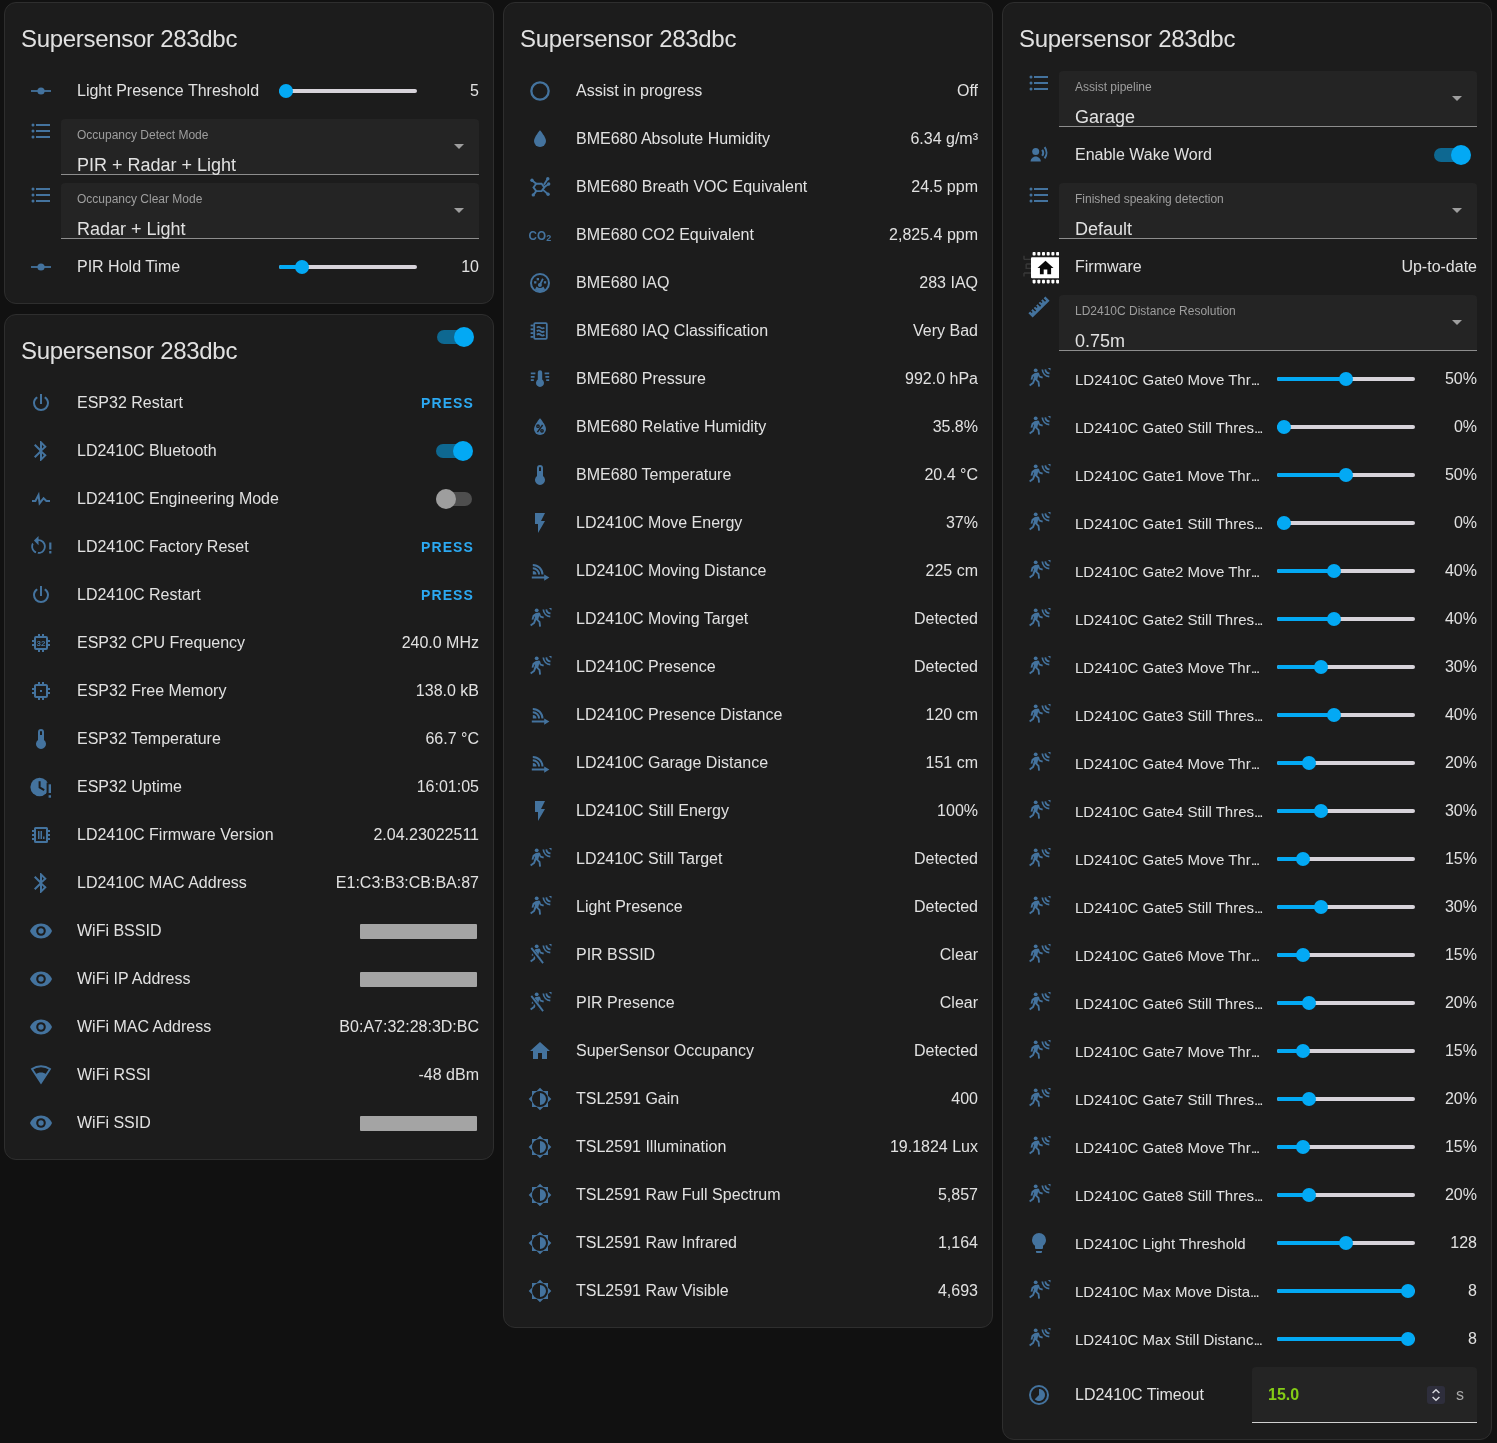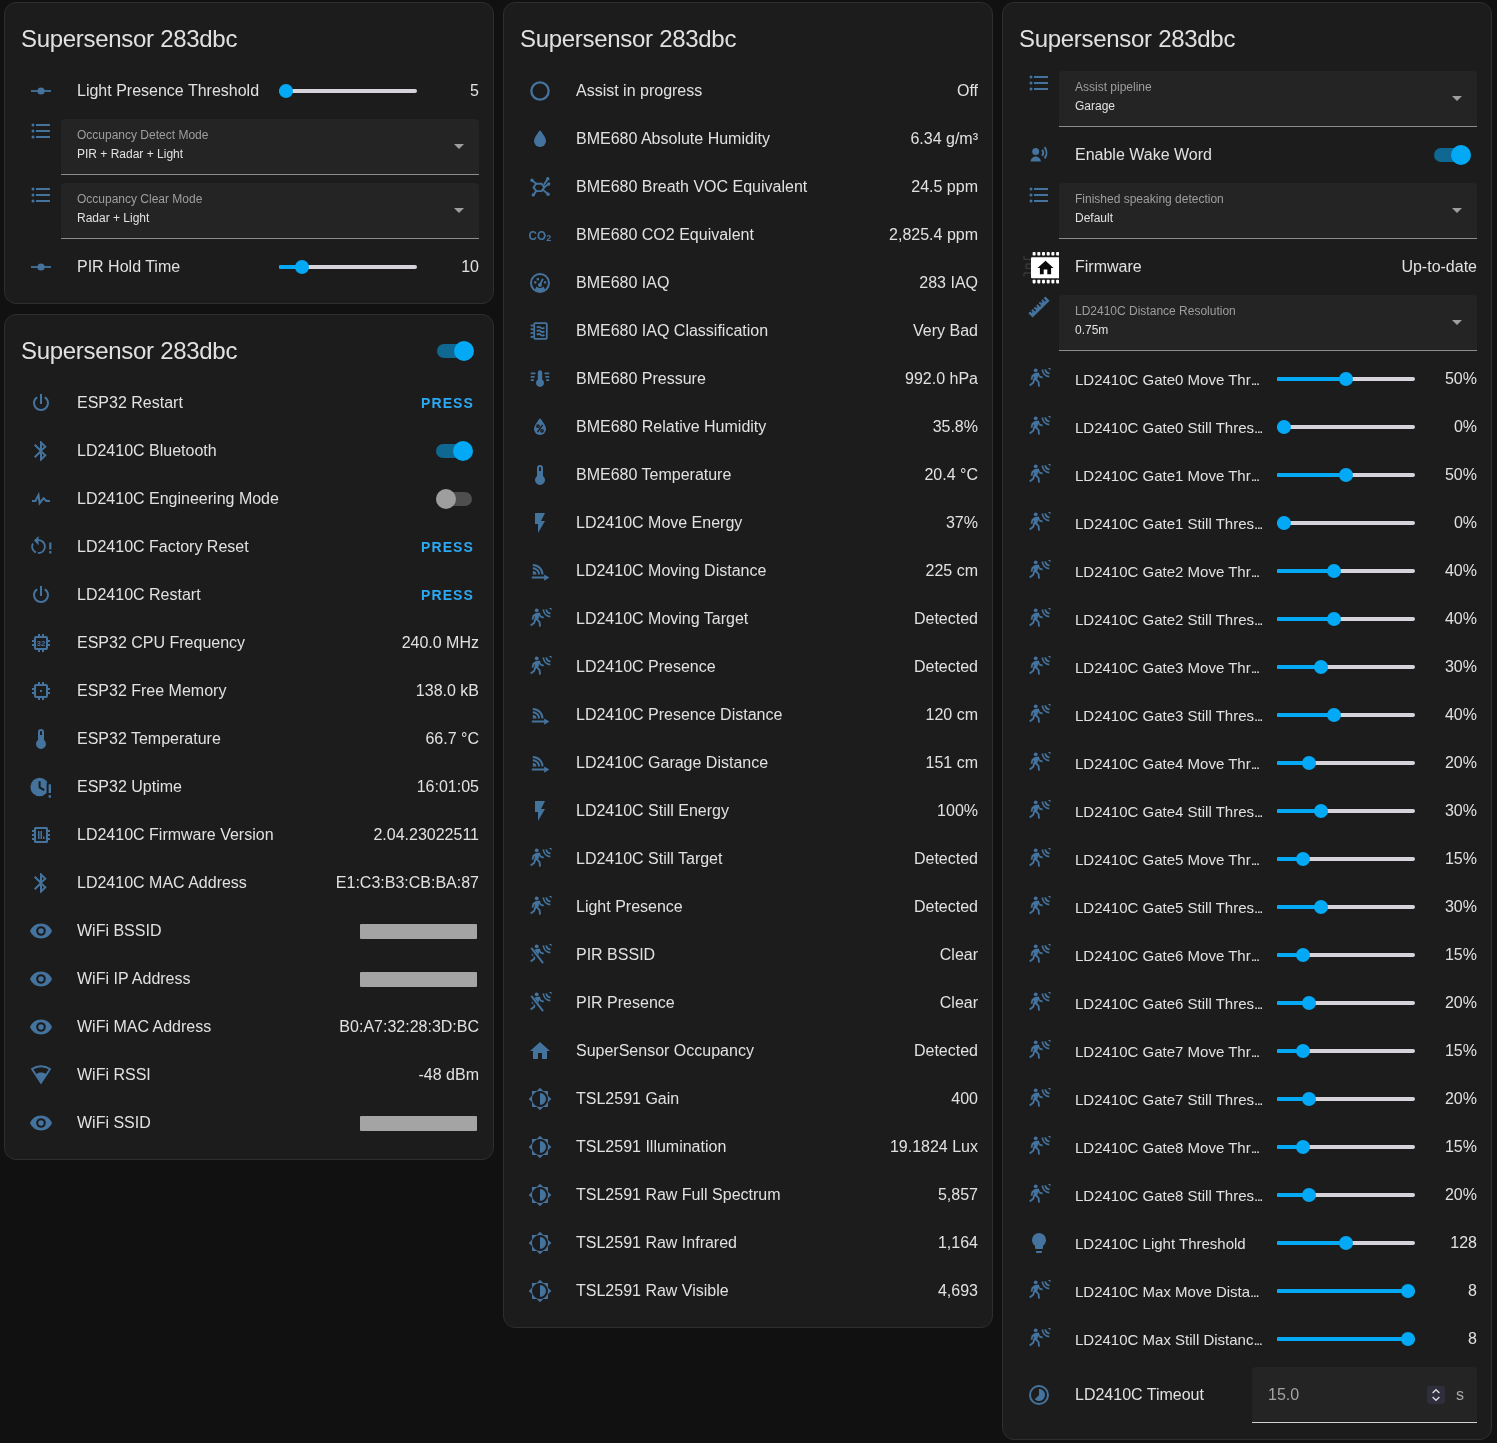--- a/index.html
+++ b/index.html
@@ -1,21 +1,21 @@
 <!DOCTYPE html>
 <html><head><meta charset="utf-8"><style>
 * { box-sizing: border-box; margin: 0; padding: 0; }
 html,body { background: #111111; width: 1497px; height: 1443px; overflow: hidden;
   font-family: "Liberation Sans", sans-serif; }
 .col { position: absolute; top: 2px; width: 490px; }
 #c1 { left: 4px; } #c2 { left: 503px; } #c3 { left: 1002px; }
 .card { background: #1c1c1c; border: 1px solid #2e2e2e; border-radius: 12px; }
 .card + .card { margin-top: 10px; }
 .hdr { padding: 12px 14px 0 16px; font-size: 24px; line-height: 48px; color: #e1e1e1;
-  letter-spacing: -0.3px; display: flex; align-items: center; }
+  letter-spacing: -0.3px; display: flex; align-items: flex-start; }
 .htxt { flex: 1; white-space: nowrap; }
 .states { padding: 0 14px 8px 16px; }
 .row { height: 40px; margin: 8px 0; display: flex; align-items: center; }
 .selrow { height: 56px; margin: 8px 0; display: flex; align-items: flex-start; }
 .numrowx { height: 56px; }
 .ic { width: 24px; height: 24px; margin: 0 8px; flex: none; fill: #44739e; color: #44739e; }
 .icfw { width: 40px; height: 40px; margin: 0; flex: none; }
 .nm { flex: 1; margin-left: 16px; font-size: 16px; color: #e1e1e1; white-space: nowrap;
   overflow: hidden; min-width: 0; }
 .snm { flex: none; width: 190px; }
@@ -32,35 +32,35 @@
 .sw .tr { position: absolute; left: 0; top: 3px; width: 36px; height: 14px; border-radius: 7px; }
 .sw .kn { position: absolute; top: 0; width: 20px; height: 20px; border-radius: 50%; }
 .sw.on .tr { background: #0e6891; }
 .sw.on .kn { left: 17px; background: #03a9f4; }
 .sw.off .tr { background: #4e4e4e; }
 .sw.off .kn { left: 0; background: #9e9e9e; }
 .hsw { margin-right: 5px; }
 .sel { flex: 1; height: 56px; background: #242424; border-radius: 4px 4px 0 0;
   border-bottom: 1px solid #8d8d8d; position: relative; }
 .slab { position: absolute; left: 16px; top: 9px; font-size: 12px; color: #9e9e9e; }
-.sval { position: absolute; left: 16px; top: 28px; font-size: 12px; color: #e1e1e1; }
+.sval { position: absolute; left: 16px; top: 36px; font-size: 18px; color: #e1e1e1; }
 .caret { position: absolute; right: 15px; top: 25px; width: 0; height: 0;
   border-left: 5px solid transparent; border-right: 5px solid transparent;
   border-top: 5.5px solid #9e9e9e; }
 .sl { position: relative; width: 138px; height: 40px; flex: none; margin-left: 12px; }
 .tk { position: absolute; left: 0; right: 0; top: 18px; height: 4px; border-radius: 2px;
   background: #d7d3da; }
 .ta { position: absolute; left: 0; top: 18px; height: 4px; border-radius: 2px 0 0 2px;
   background: #03a9f4; }
 .th { position: absolute; top: 13px; width: 14px; height: 14px; border-radius: 50%;
   background: #03a9f4; }
 .numbox { width: 225px; height: 56px; background: #242424; border-radius: 4px 4px 0 0;
   border-bottom: 1px solid #d0d0d0; display: flex; align-items: center;
   padding: 0 12px 0 16px; margin-left: auto; flex: none; }
-.numval { flex: 1; font-size: 16px; color: #a3a3a3; }
+.numval { flex: 1; font-size: 16px; color: #84cc16; font-weight: bold; }
 .spin { width: 18px; height: 18px; background: #2e2e3c; border-radius: 3px;
   display: flex; align-items: center; justify-content: center; flex: none; }
 .spin svg { width: 10px; height: 14px; }
 .unit { color: #a9a9a9; font-size: 16px; margin-left: 11px; width: 9px; }
 </style></head>
 <body>
 <div class="col" id="c1">
     <div class="card">
       <div class="hdr">
         <span class="htxt">Supersensor 283dbc</span>

